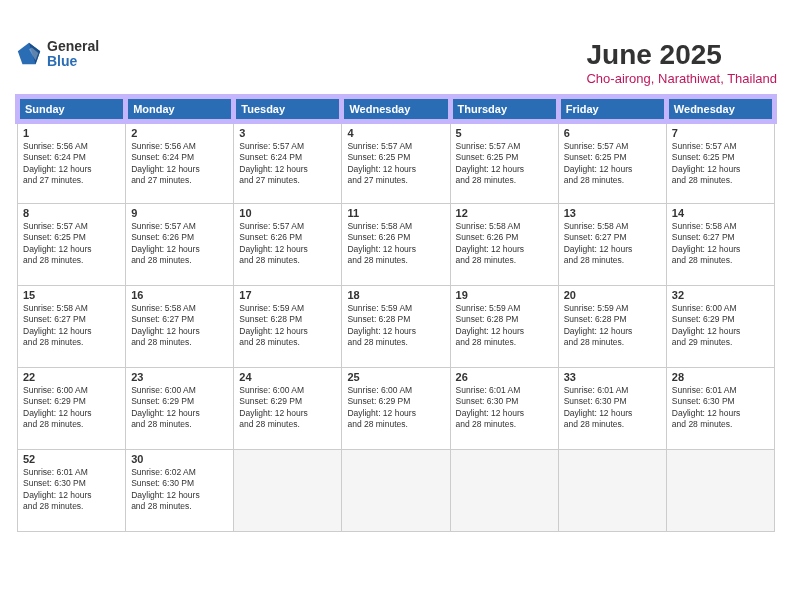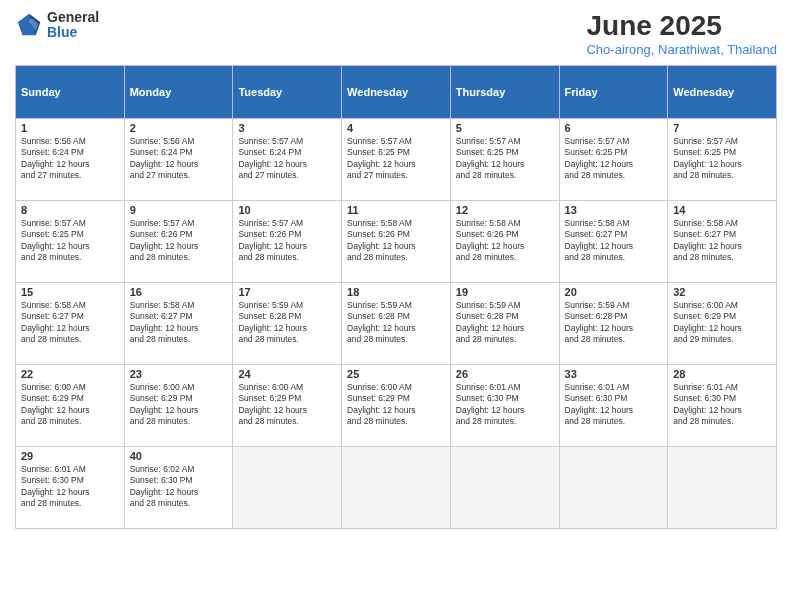--- a/index.html
+++ b/index.html
@@ -14,20 +14,21 @@
       width: 792px;
       height: 612px;
       padding: 10px 15px;
       background: #fff;
     }
     .header {
       display: flex;
       justify-content: space-between;
       align-items: flex-start;
       margin-bottom: 8px;
+      margin-top: 29px;
     }
     .logo {
       display: flex;
       align-items: center;
       gap: 4px;
     }
     .logo-text {
       display: flex;
       flex-direction: column;
       line-height: 1.1;
@@ -49,35 +50,35 @@
     .title-block {
       text-align: left;
     }
     .main-title {
       font-size: 28px;
       font-weight: bold;
       color: #333;
     }
     .subtitle {
       font-size: 13px;
-      color: #3b82f6;
+      color: #be185d;
     }
     .calendar {
       width: 100%;
       border-collapse: collapse;
       table-layout: fixed;
     }
     .calendar th {
       background: #2a6db5;
       color: #fff;
       font-size: 11px;
       font-weight: bold;
-      padding: 20px 5px;
+      padding: 4px 5px;
       text-align: left;
-      border: 1px solid #c4b5fd;
+      border: 5px solid #c4b5fd;
     }
     .calendar td {
       border: 1px solid #ccc;
       vertical-align: top;
       padding: 3px 5px;
       font-size: 9px;
       color: #333;
       height: 82px;
       background: #fff;
     }
@@ -247,25 +248,25 @@
             <span class="day-num">33</span>
             <div class="day-info">Sunrise: 6:01 AM<br>Sunset: 6:30 PM<br>Daylight: 12 hours<br>and 28 minutes.</div>
           </td>
           <td>
             <span class="day-num">28</span>
             <div class="day-info">Sunrise: 6:01 AM<br>Sunset: 6:30 PM<br>Daylight: 12 hours<br>and 28 minutes.</div>
           </td>
         </tr>
         <tr>
           <td>
-            <span class="day-num">29</span>
-            <div class="day-info">Sunrise: 6:01 AM<br>Sunset: 6:30 PM<br>Daylight: 12 hours<br>and 28 minutes.</div>
-          </td>
-          <td>
-            <span class="day-num">40</span>
+            <span class="day-num">52</span>
+            <div class="day-info">Sunrise: 6:01 AM<br>Sunset: 6:30 PM<br>Daylight: 12 hours<br>and 28 minutes.</div>
+          </td>
+          <td>
+            <span class="day-num">30</span>
             <div class="day-info">Sunrise: 6:02 AM<br>Sunset: 6:30 PM<br>Daylight: 12 hours<br>and 28 minutes.</div>
           </td>
           <td class="empty"></td>
           <td class="empty"></td>
           <td class="empty"></td>
           <td class="empty"></td>
           <td class="empty"></td>
         </tr>
       </tbody>
   </table>

